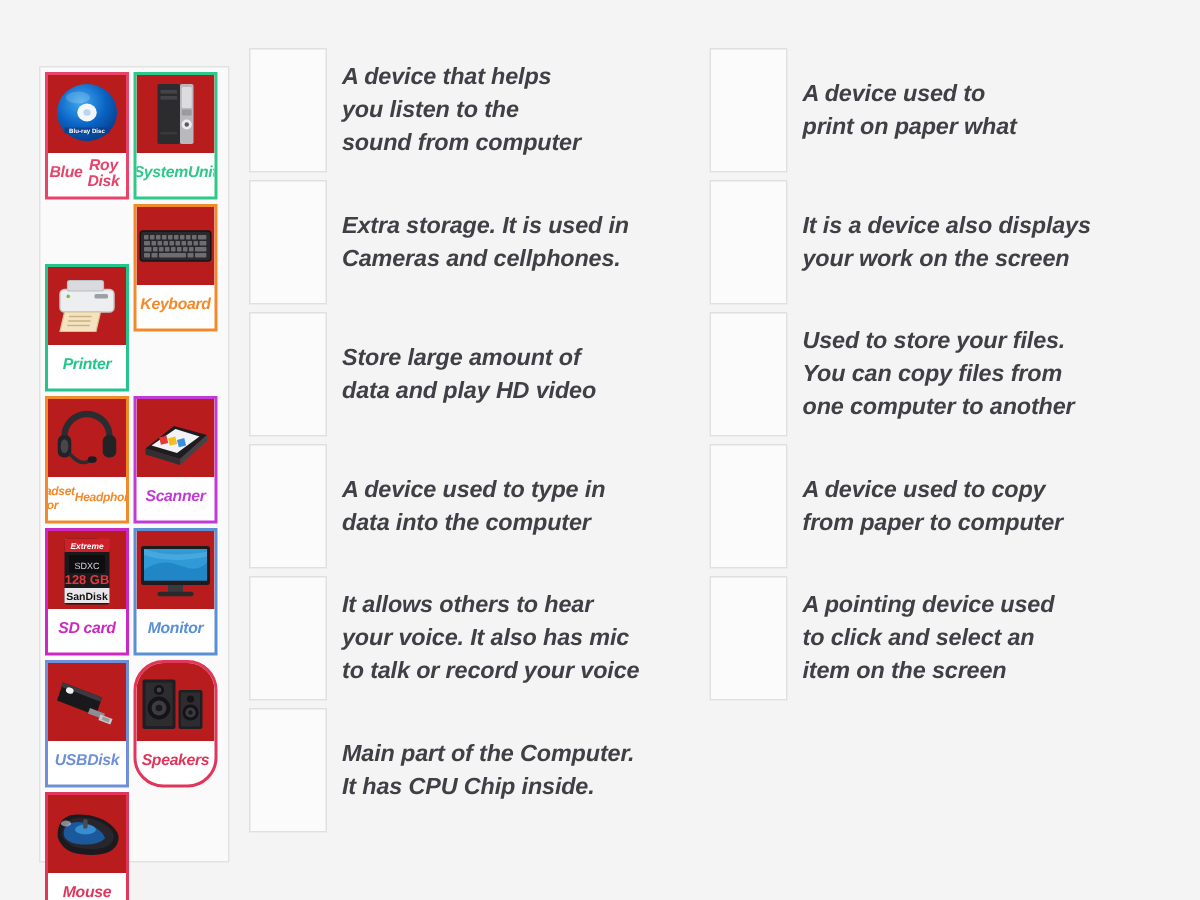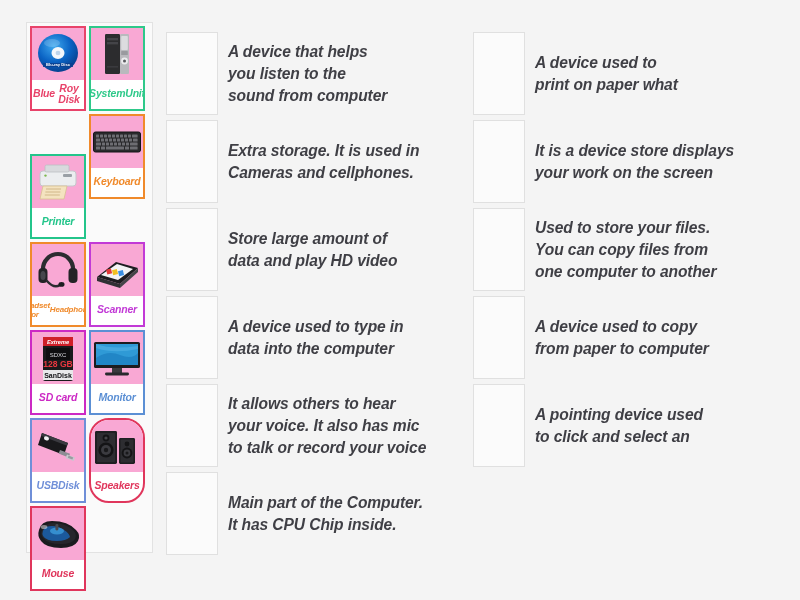--- a/index.html
+++ b/index.html
@@ -16,21 +16,21 @@
     position: relative;
     width: 800px;
     height: 600px;
     background: #f4f4f4;
   }
 
   
   .tile-panel {
     position: absolute;
     left: 26px;
-    top: 22px;
+    top: 44px;
     width: 127px;
     height: 531px;
     background: #fafafa;
     border: 1px solid #e2e2e2;
     box-sizing: border-box;
     display: flex;
     flex-wrap: wrap;
     align-content: flex-start;
     padding: 3px 0 0 3px;
   }
@@ -50,21 +50,21 @@
     cursor: grab;
   }
 
   .tile-art {
     width: 52px;
     height: 52px;
     display: flex;
     align-items: center;
     justify-content: center;
     flex: 0 0 auto;
-    background: #f9a8d4;
+    background: #b91c1c;
     overflow: hidden;
   }
 
   .tile-art svg { display: block; }
 
   .tile-label {
     flex: 1 1 auto;
     width: 100%;
     display: flex;
     align-items: center;
@@ -405,21 +405,21 @@
           <div>
             <span>A device used to</span>
             <span>print on paper what</span>
           </div>
         </div>
       </div>
       <div class="row">
         <div class="dropzone"></div>
         <div class="answer-text">
           <div>
-            <span>It is a device store displays</span>
+            <span>It is a device also displays</span>
             <span>your work on the screen</span>
           </div>
         </div>
       </div>
       <div class="row">
         <div class="dropzone"></div>
         <div class="answer-text">
           <div>
             <span>Used to store your files.</span>
             <span>You can copy files from</span>
@@ -435,18 +435,19 @@
             <span>from paper to computer</span>
           </div>
         </div>
       </div>
       <div class="row">
         <div class="dropzone"></div>
         <div class="answer-text">
           <div>
             <span>A pointing device used</span>
             <span>to click and select an</span>
+            <span>item on the screen</span>
           </div>
         </div>
       </div>
     </div>
 
 </div>
 
 </body></html>

